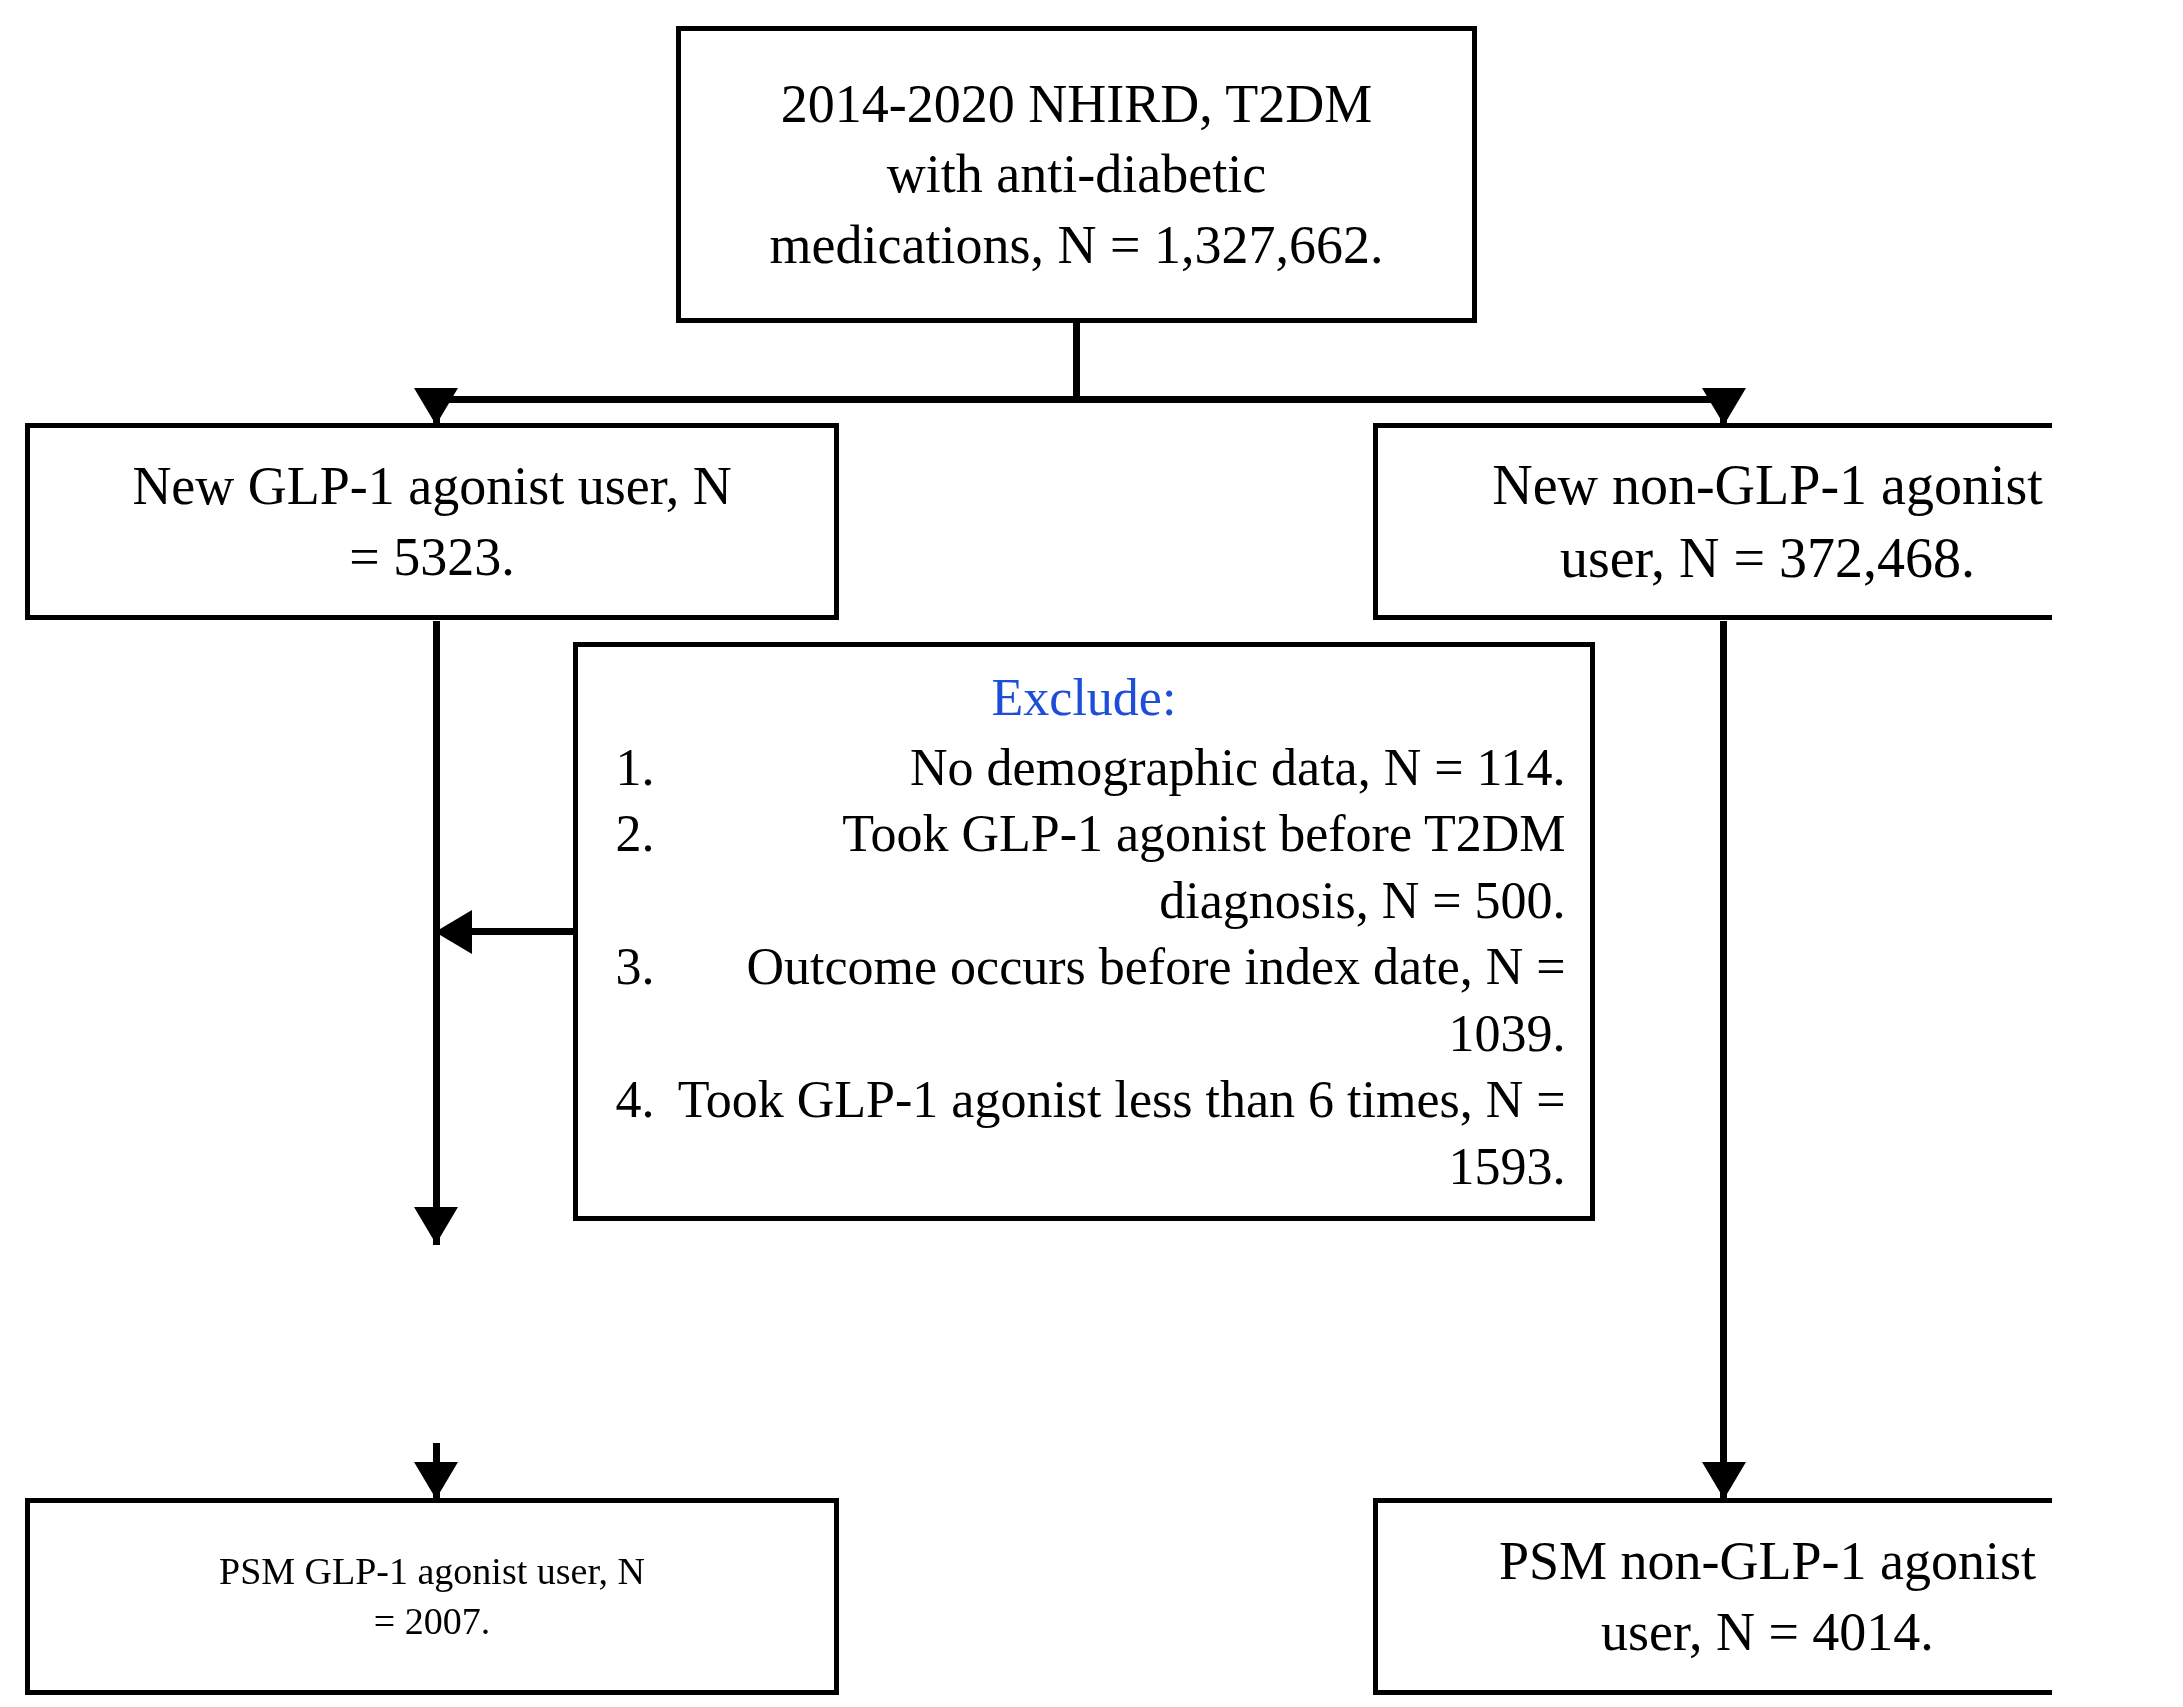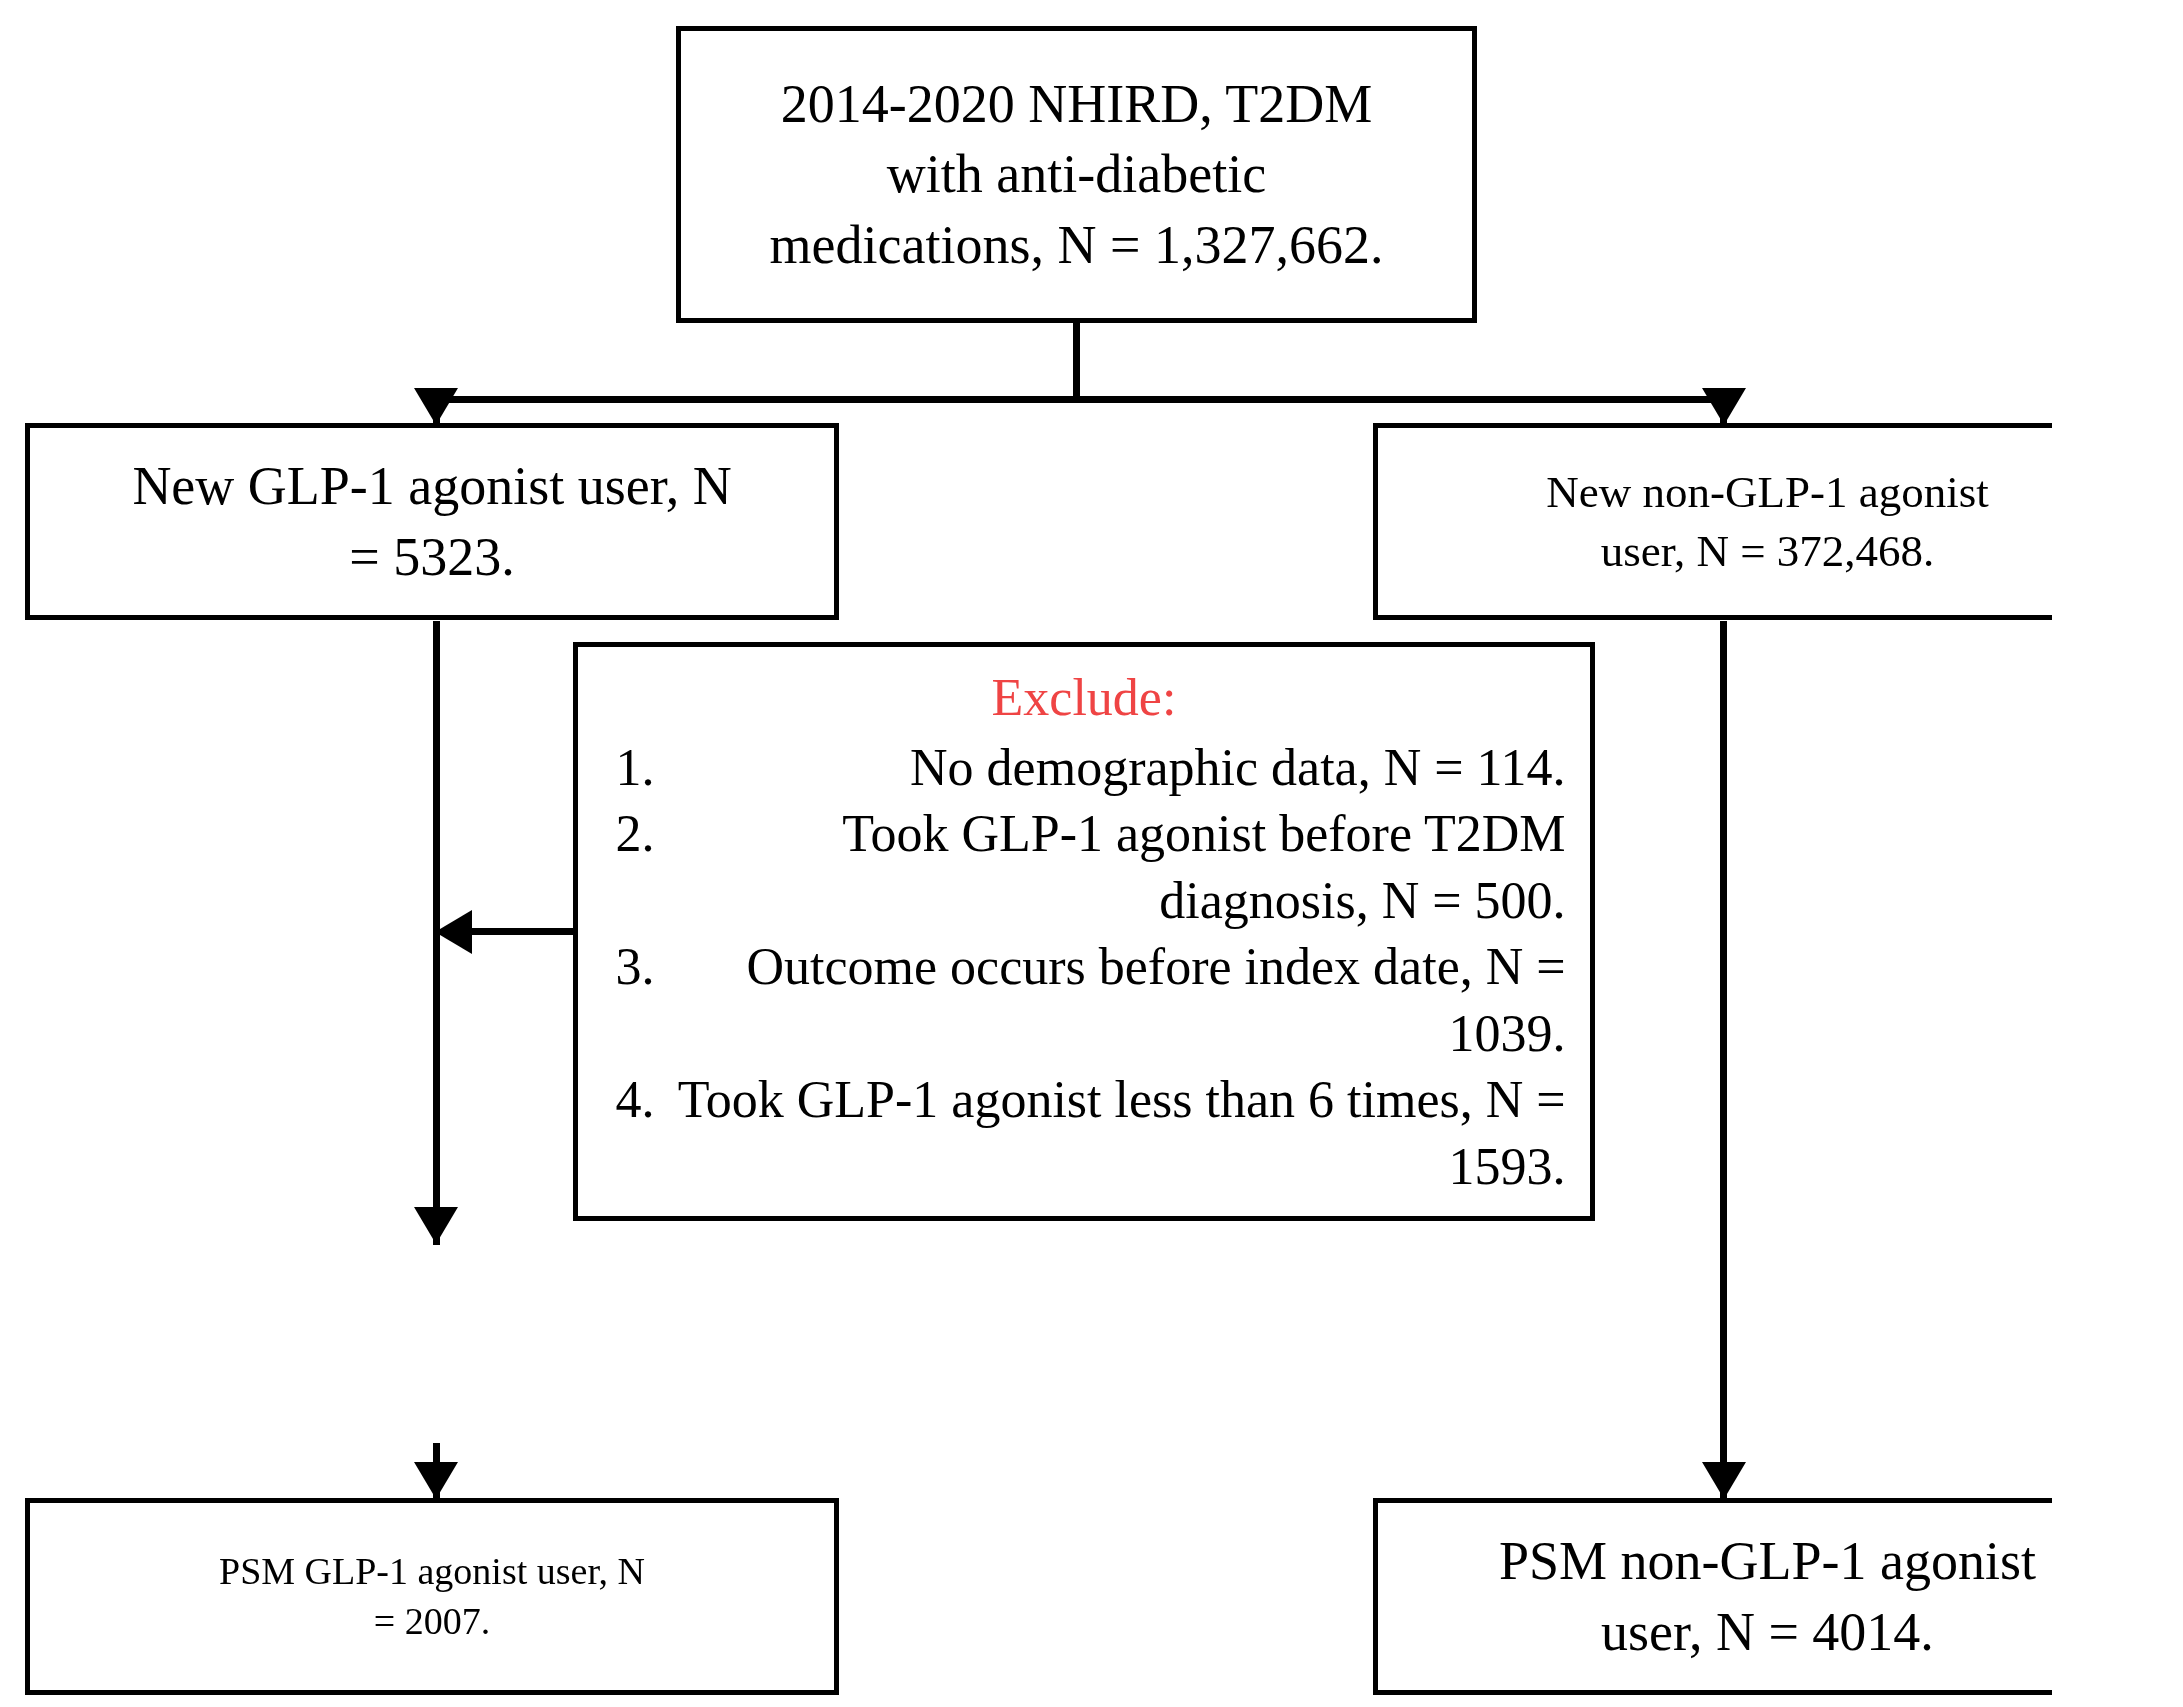--- a/index.html
+++ b/index.html
@@ -31,35 +31,35 @@
   }
   .box .txt {
     display: block;
     padding: 0 14.6px;
     white-space: pre-line;
   }
 
   
   #box-source   { left: 676px;  top: 26px;   width: 801px;  height: 297px; font-size: 54px; }
   #box-new-glp  { left: 25px;   top: 423px;  width: 814px; height: 197px; font-size: 54px; }
-  #box-new-non  { left: 1373px; top: 423px;  width: 789px;  height: 197px; font-size: 45px; }
+  #box-new-non  { left: 1373px; top: 423px;  width: 789px;  height: 197px; font-size: 56px; }
   #box-exclude  { left: 573px;  top: 642px;  width: 1022px; height: 579px; font-size: 52px; }
   #box-glp-user { left: 25px;   top: 1244px; width: 814px; height: 199px; font-size: 54px;
                   justify-content: flex-start; text-align: left; }
   #box-psm-glp  { left: 25px;   top: 1498px; width: 814px; height: 197px; font-size: 38px; }
   #box-psm-non  { left: 1373px; top: 1498px; width: 789px;  height: 197px; font-size: 54px; align-items: center; }
 
   
   #box-exclude { display: block; padding: 11.4px 24.4px 0 24.4px; }
   .ex-title {
     text-align: center;
     font-size: 52px;
     line-height: 1.28;
     margin: 6.5px 0 3.2px 0;
-    color: #ef4444;
+    color: #1d4ed8;
   }
   .ex-list {
     margin: 0;
     padding: 0;
     list-style: none;
   }
   .ex-item {
     display: flex;
     align-items: flex-start;
     font-size: 52px;

